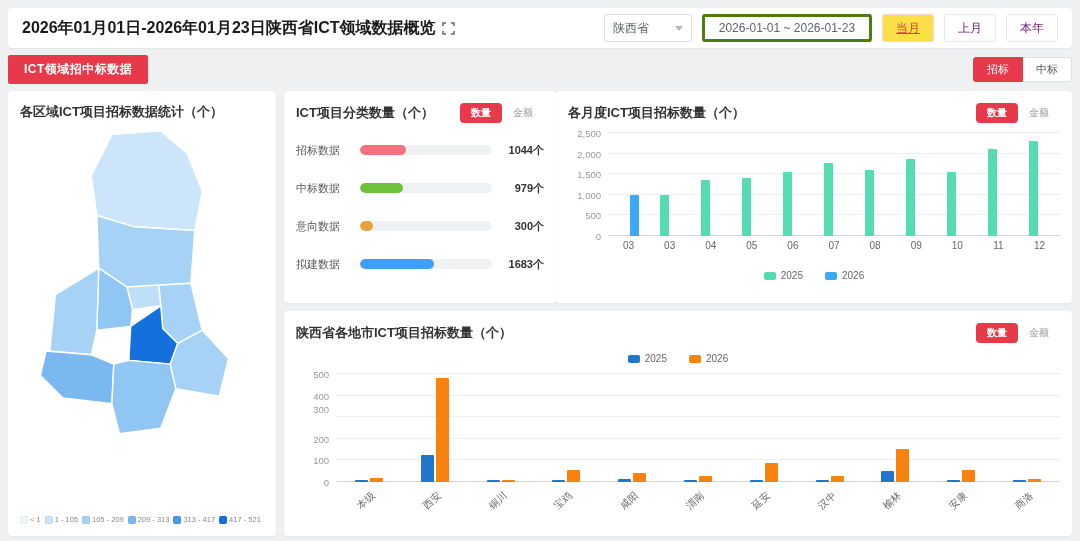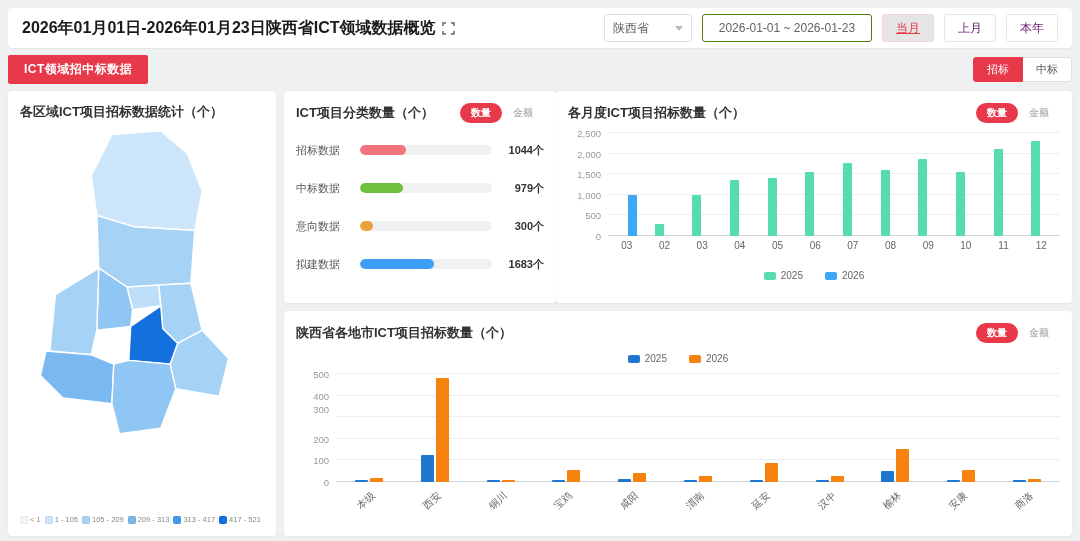--- a/index.html
+++ b/index.html
@@ -18,30 +18,30 @@
   .page-title { font-size: 16px; font-weight: bold; color: #1a1a1a; }
   .expand-ic { display: flex; align-items: center; }
   .controls { display: flex; align-items: flex-end; gap: 10px; }
   .select {
     width: 88px; height: 28px; border: 1px solid #dcdfe6; border-radius: 3px;
     display: flex; align-items: center; justify-content: space-between;
     padding: 0 8px; font-size: 12px; color: #606266; background: #fff; cursor: pointer;
   }
   .chevron { width: 0; height: 0; border-left: 4px solid transparent; border-right: 4px solid transparent; border-top: 5px solid #b6b9bf; }
   .datebox {
-    height: 28px; min-width: 170px; border: 1px solid #4d7c0f; border-radius: 3px;
+    height: 28px; min-width: 170px; border: 3px solid #4d7c0f; border-radius: 3px;
     display: flex; align-items: center; justify-content: center;
     padding: 0 10px; font-size: 12px; color: #606266; background: #fff; cursor: pointer;
   }
   .pbtn {
     height: 28px; padding: 0 13px; border-radius: 3px; font-size: 12px;
     display: flex; align-items: center; border: 1px solid #e4e7ed;
     background: #fff; color: #701a75; cursor: pointer;
   }
-  .pbtn.active { background: #e5e5e5; color: #e7394a; border-color: #f8d2d7; text-decoration: underline; }
+  .pbtn.active { background: #fde047; color: #e7394a; border-color: #f8d2d7; text-decoration: underline; }
   
   .subheader { display: flex; justify-content: space-between; align-items: center; margin: 7px 0; }
   .red-tab {
     background: #e7394a; color: #fff; font-size: 12px; font-weight: bold;
     padding: 6px 16px; border-radius: 2px; letter-spacing: .5px;
   }
   .seg { display: flex; }
   .seg-btn {
     height: 25px; padding: 0 13px; font-size: 11px; display: flex; align-items: center;
     background: #fff; color: #555; border: 1px solid #e0e0e0; cursor: pointer;
@@ -54,21 +54,21 @@
   .card { background: #fff; border-radius: 4px; box-shadow: 0 1px 3px rgba(0,0,0,.05); padding: 12px; }
   .left-card { width: 268px; display: flex; flex-direction: column; }
   .right-col { flex: 1; display: flex; flex-direction: column; gap: 8px; }
   .top-row { display: flex; height: 212px; }
   .cat-card { width: 272px; }
   .monthly-card { flex: 1; }
   .bottom-card { flex: 1; }
   .card-head { display: flex; justify-content: space-between; align-items: center; }
   .card-title { font-size: 13px; font-weight: bold; color: #333; }
   .pill-toggle { display: flex; align-items: center; }
-  .pill { font-size: 10px; padding: 3px 11px; border-radius: 10px; color: #999; cursor: pointer; }
+  .pill { font-size: 10px; padding: 3px 11px; border-radius: 4px; color: #999; cursor: pointer; }
   .pill.active { background: #e7394a; color: #fff; font-weight: bold; }
   
   .cat-rows { margin-top: 8px; }
   .cat-row { display: flex; align-items: center; height: 38px; }
   .cat-label { width: 56px; font-size: 11px; color: #555; }
   .cat-track { flex: 1; height: 10px; background: #f0f1f3; border-radius: 5px; overflow: hidden; margin: 0 8px; }
   .cat-fill { height: 100%; border-radius: 5px; }
   .cat-value { width: 44px; text-align: right; font-size: 11px; font-weight: bold; color: #333; }
   
   .barchart { margin-top: 10px; }
@@ -253,27 +253,20 @@
                 <div class="bc-gridline" style="bottom: 61.8px;"></div>
                 <div class="bc-gridline" style="bottom: 82.4px;"></div>
                 <div class="bc-gridline" style="bottom: 103px;"></div>
                 <div class="bc-groups">
                   <div class="bc-group">
                     <div class="bc-bars">
                       <div class="bc-bar" style="background: rgb(86, 220, 178); height: 0px;"></div>
                       <div class="bc-bar" style="background: rgb(61, 168, 245); height: 41.2px;"></div>
                     </div>
                     <div class="bc-xlabel">03</div>
-                  </div>
-                  <div class="bc-group">
-                    <div class="bc-bars">
-                      <div class="bc-bar" style="background: rgb(86, 220, 178); height: 12.36px;"></div>
-                      <div class="bc-bar" style="background: rgb(61, 168, 245); height: 0px;"></div>
-                    </div>
-                    <div class="bc-xlabel">02</div>
                   </div>
                   <div class="bc-group">
                     <div class="bc-bars">
                       <div class="bc-bar" style="background: rgb(86, 220, 178); height: 41.2px;"></div>
                       <div class="bc-bar" style="background: rgb(61, 168, 245); height: 0px;"></div>
                     </div>
                     <div class="bc-xlabel">03</div>
                   </div>
                   <div class="bc-group">
                     <div class="bc-bars">

